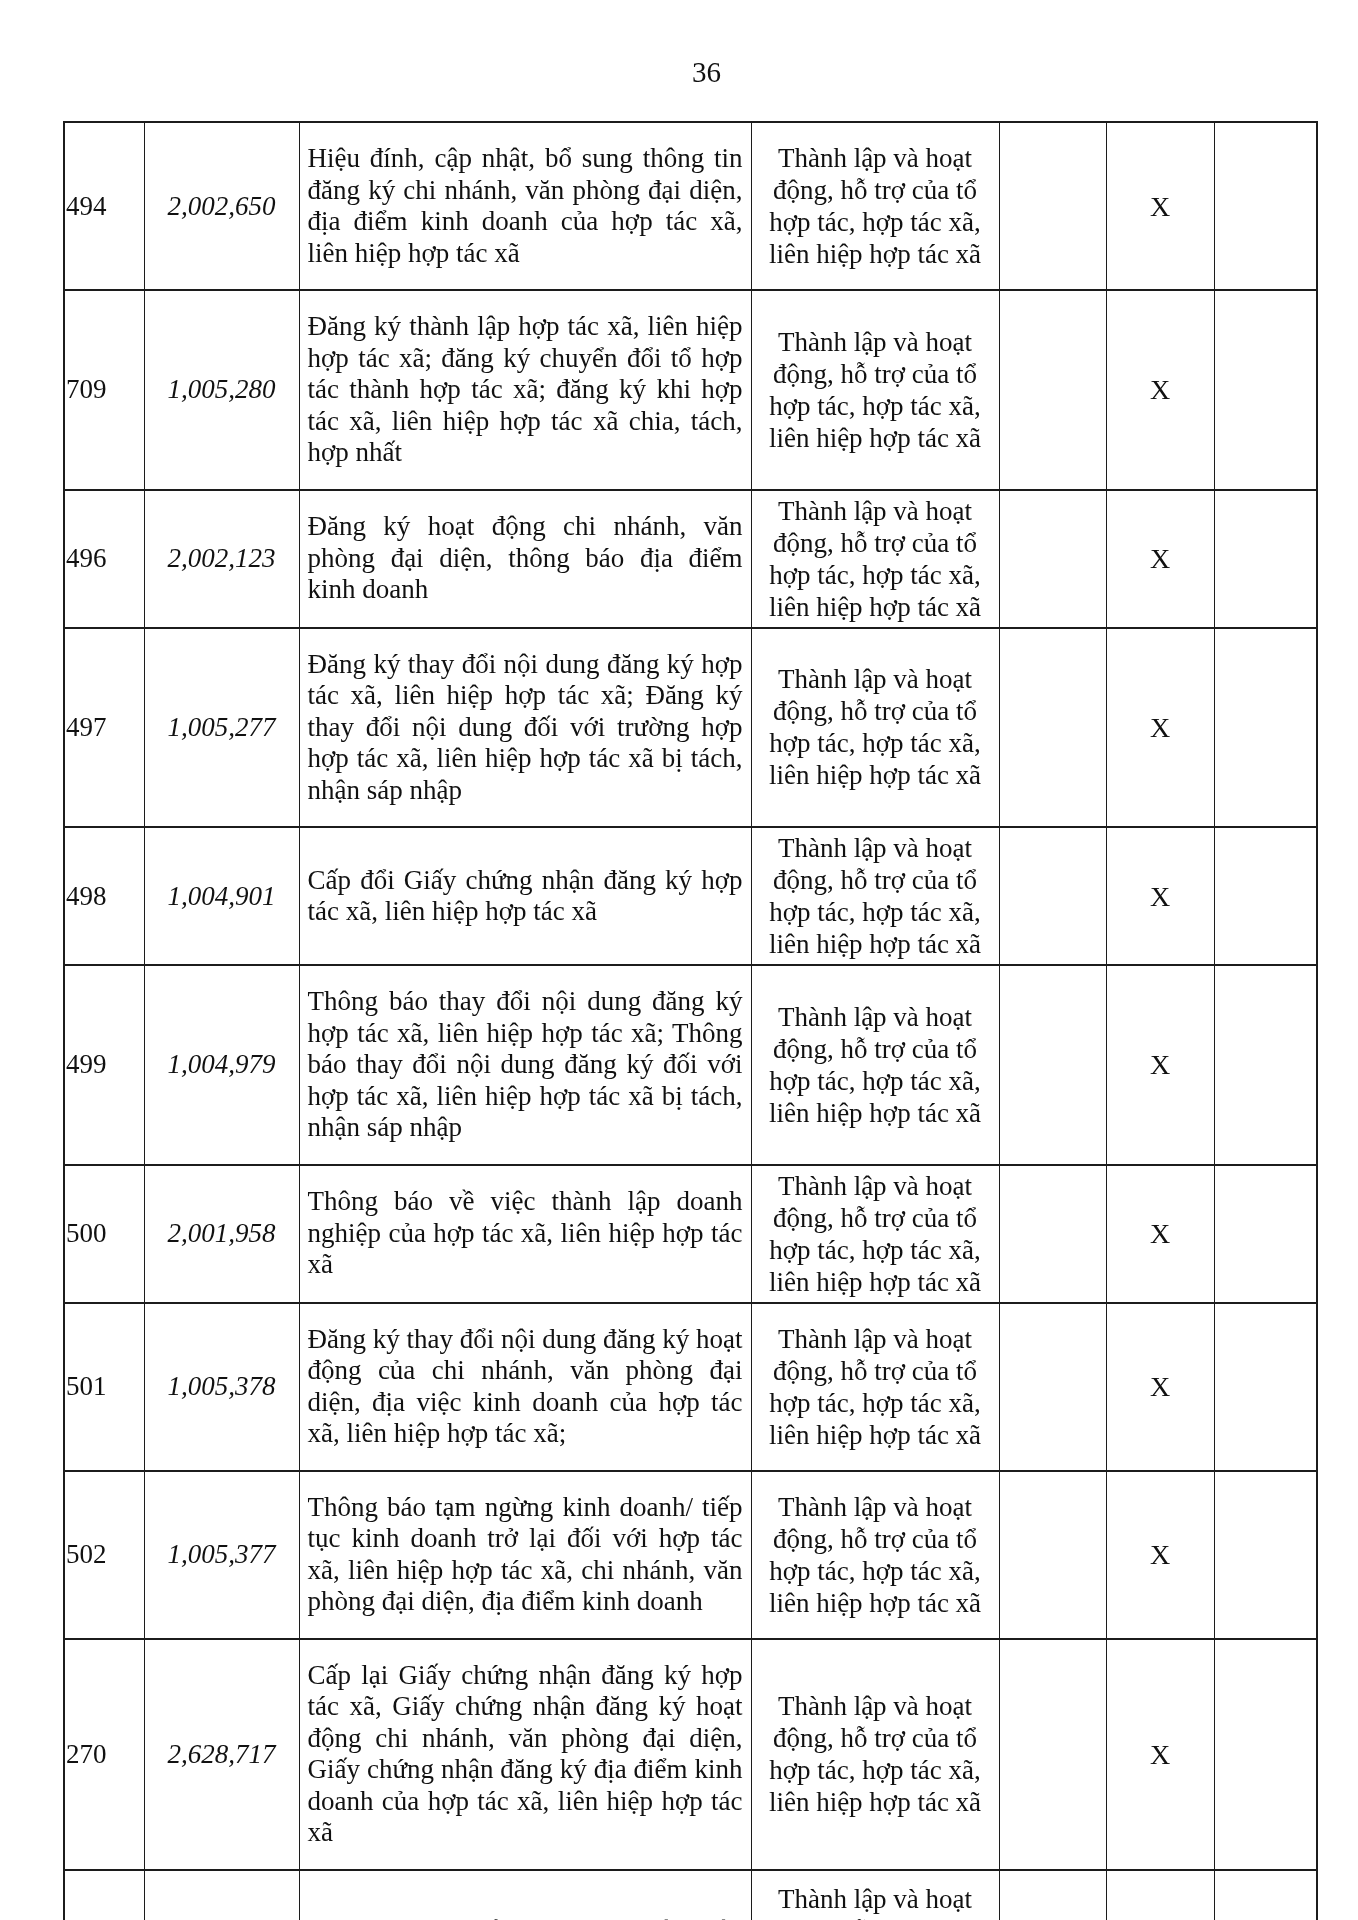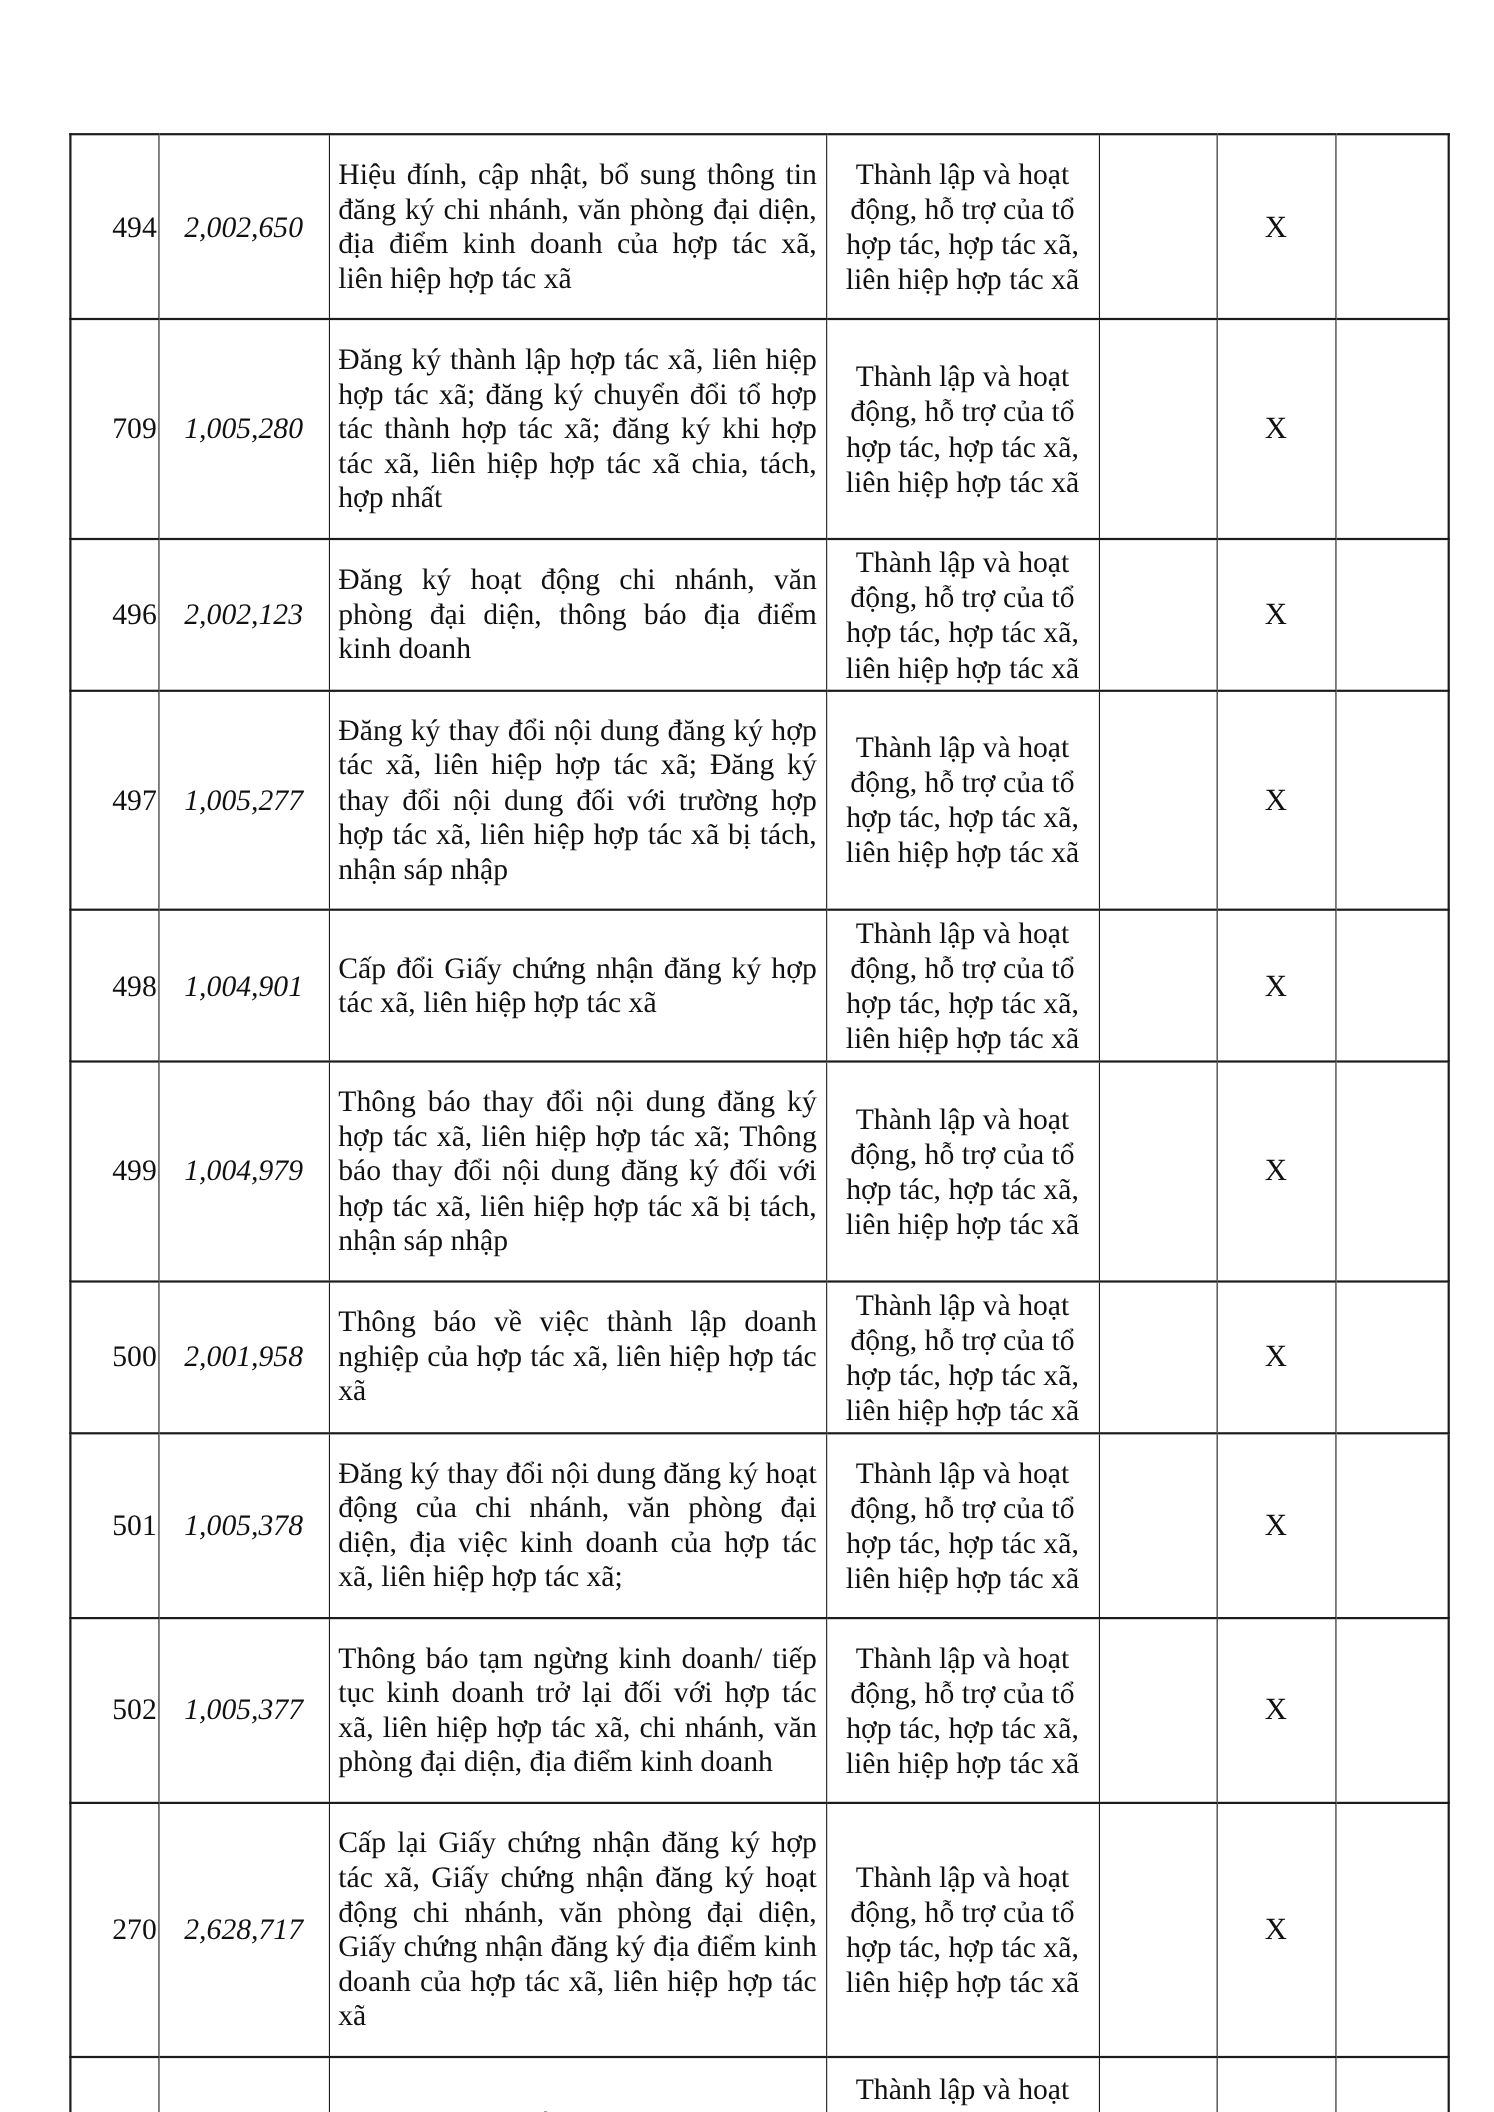--- a/index.html
+++ b/index.html
@@ -39,21 +39,21 @@
   table.doc-table td {
     border: 2px solid #1c1c1c;
     border-left-width: 1.5px;
     border-right-width: 1.5px;
     vertical-align: middle;
     overflow: hidden;
   }
   table.doc-table td:first-child { border-left-width: 2px; }
   table.doc-table td:last-child  { border-right-width: 2px; }
   td.c-no {
-    text-align: right;
+    text-align: left;
     line-height: 31px;
   }
   td.c-code {
     text-align: center;
     line-height: 31px;
     font-style: italic;
   }
   td.c-desc {
     text-align: justify;
     line-height: 31.5px;
@@ -68,20 +68,21 @@
     text-align: center;
     line-height: 31px;
     font-size: 28px;
   }
   td.c-blank { }
 </style>
 </head>
 <body>
 
 <div class="page">
+  <div class="page-number">36</div>
 
   <table class="doc-table">
     <colgroup>
       <col style="width:80px">
       <col style="width:155px">
       <col style="width:452px">
       <col style="width:248px">
       <col style="width:107px">
       <col style="width:108px">
       <col style="width:103px">

